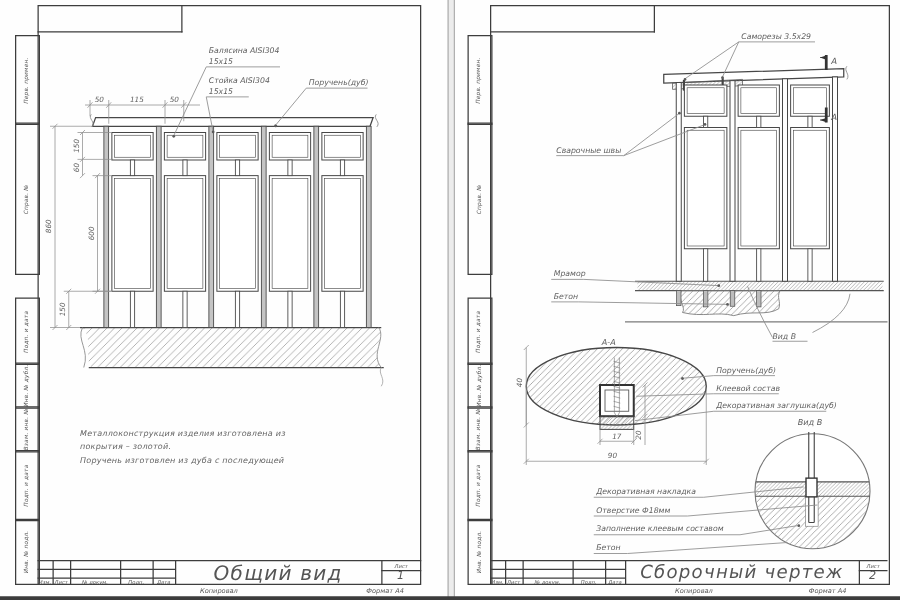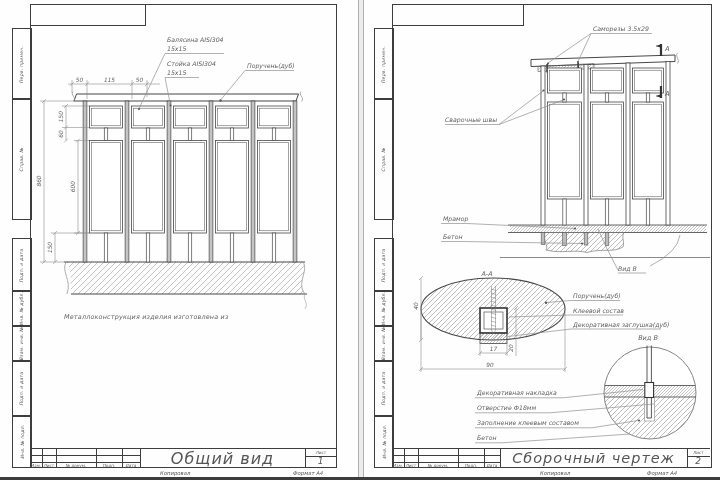--- a/index.html
+++ b/index.html
@@ -155,22 +155,24 @@
       <path d="M165,77.5 H199 M165,77.5 L170.5,105.5"></path>
       <path d="M245,70.5 H294 M245,70.5 L221,99.5"></path>
     </g>
     <g fill="#5a5a5a">
       <circle cx="139" cy="109" r="1.1"></circle>
           <circle cx="170.5" cy="105.5" r="1.1"></circle>
           <circle cx="220.5" cy="100.5" r="1.2"></circle>
     </g>
   </svg>
 
-  <div class="notes" style="left:64px;top:312px;">
+  <div class="notes" style="left:64px;top:342px;">
     <div>Металлоконструкция изделия  изготовлена из</div>
+    <div>покрытия   –   золотой.</div>
+    <div>Поручень изготовлен из дуба с последующей</div>
   </div>
 
   <div class="tbline" style="left:30px;top:448px;width:307px;height:1.2px;"></div>
   <div class="tbline" style="left:42px;top:448px;width:1px;height:20px;"></div>
   <div class="tbline" style="left:56px;top:448px;width:1px;height:20px;"></div>
   <div class="tbline" style="left:96px;top:448px;width:1px;height:20px;"></div>
   <div class="tbline" style="left:122px;top:448px;width:1px;height:20px;"></div>
   <div class="tbline" style="left:140px;top:448px;width:1px;height:20px;"></div>
   <div class="tbline" style="left:30px;top:455px;width:110px;height:1px;"></div>
   <div class="tbline" style="left:30px;top:461.5px;width:110px;height:1px;"></div>

